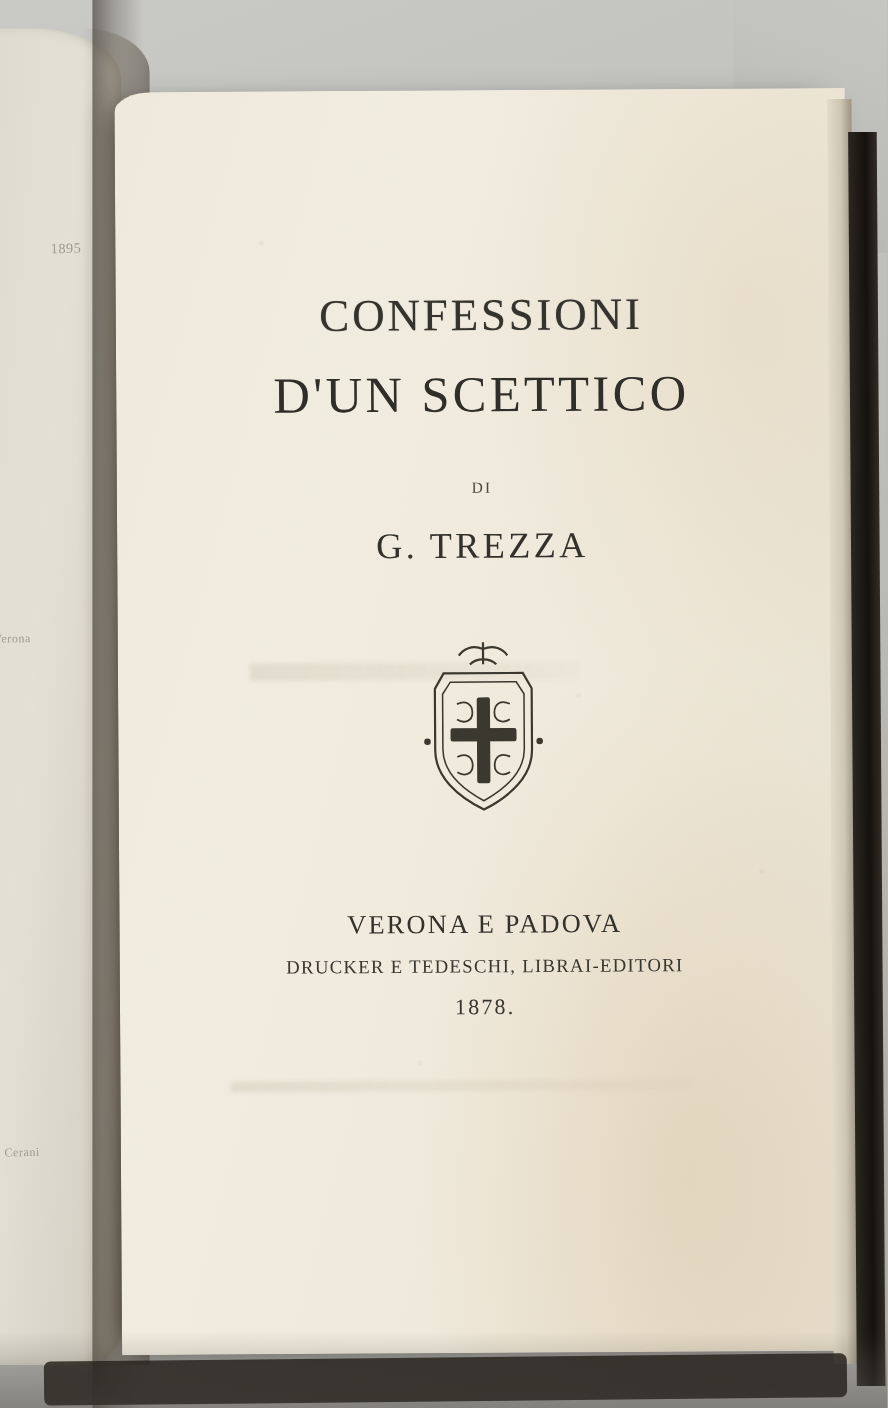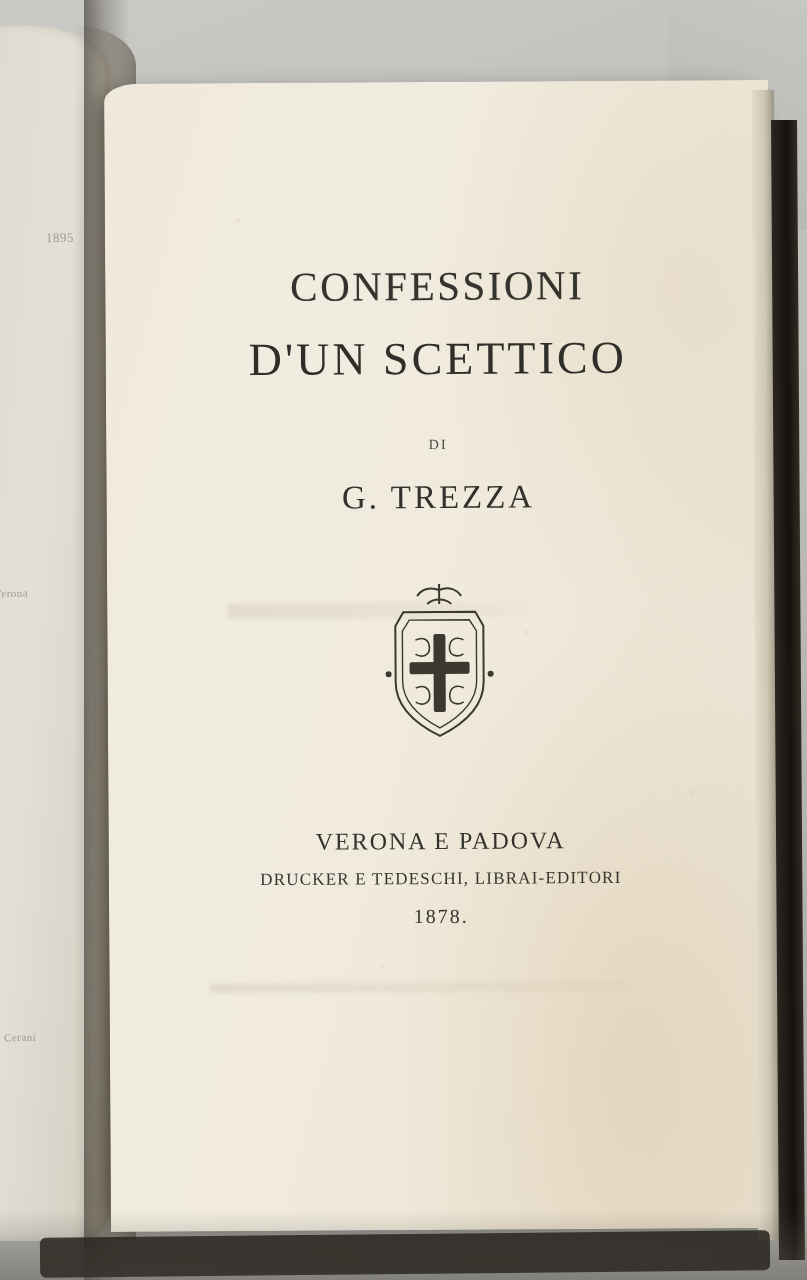--- a/index.html
+++ b/index.html
@@ -52,25 +52,24 @@
   }
   .verso-note {
     position: absolute;
     font-family: "Liberation Serif", serif;
     color: #8c8576;
     font-size: 11px;
     letter-spacing: .5px;
     opacity: .75;
     transform: rotate(-1deg);
     white-space: nowrap;
-    margin-top: 12px;
   }
   .verso-note.n1 { left: 46px; top: 218px; font-size: 13px; }
   .verso-note.n2 { left: -6px;  top: 575px; }
-  .verso-note.n3 { left: 4px;   top: 1019px; }
+  .verso-note.n3 { left: 4px;   top: 1042px; }
 
   
   .gutter {
     position: absolute;
     left: 84px; top: 0;
     width: 46px; height: 1280px;
     background: linear-gradient(90deg, rgba(40,34,26,.55) 0%, rgba(60,52,40,.30) 40%, rgba(120,110,92,0) 100%);
   }
 
   

